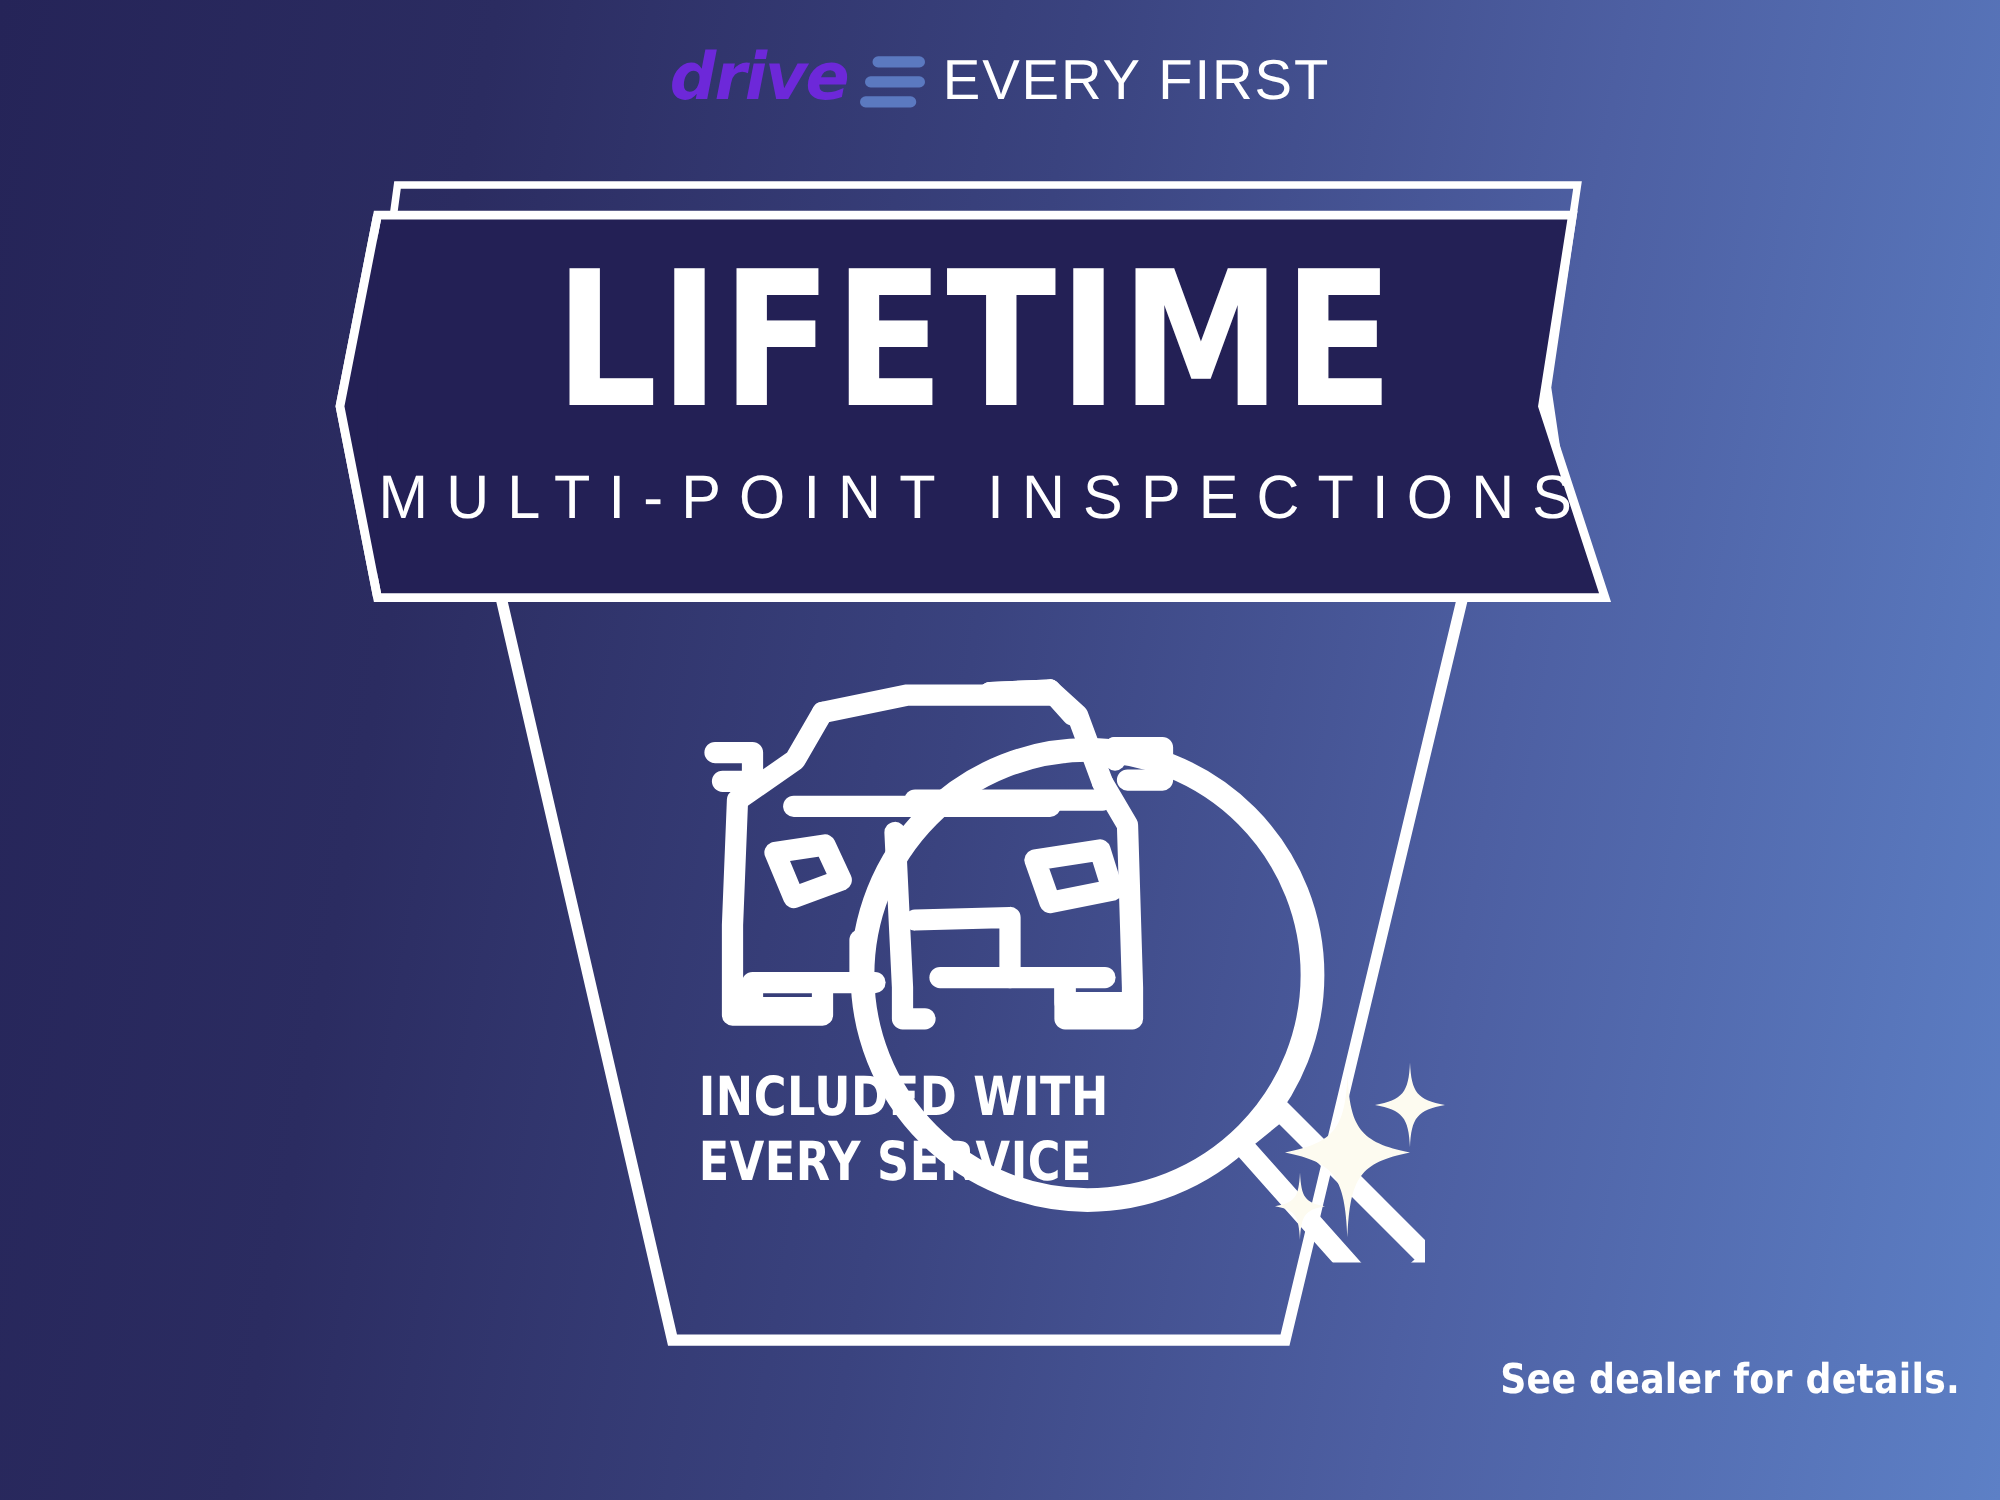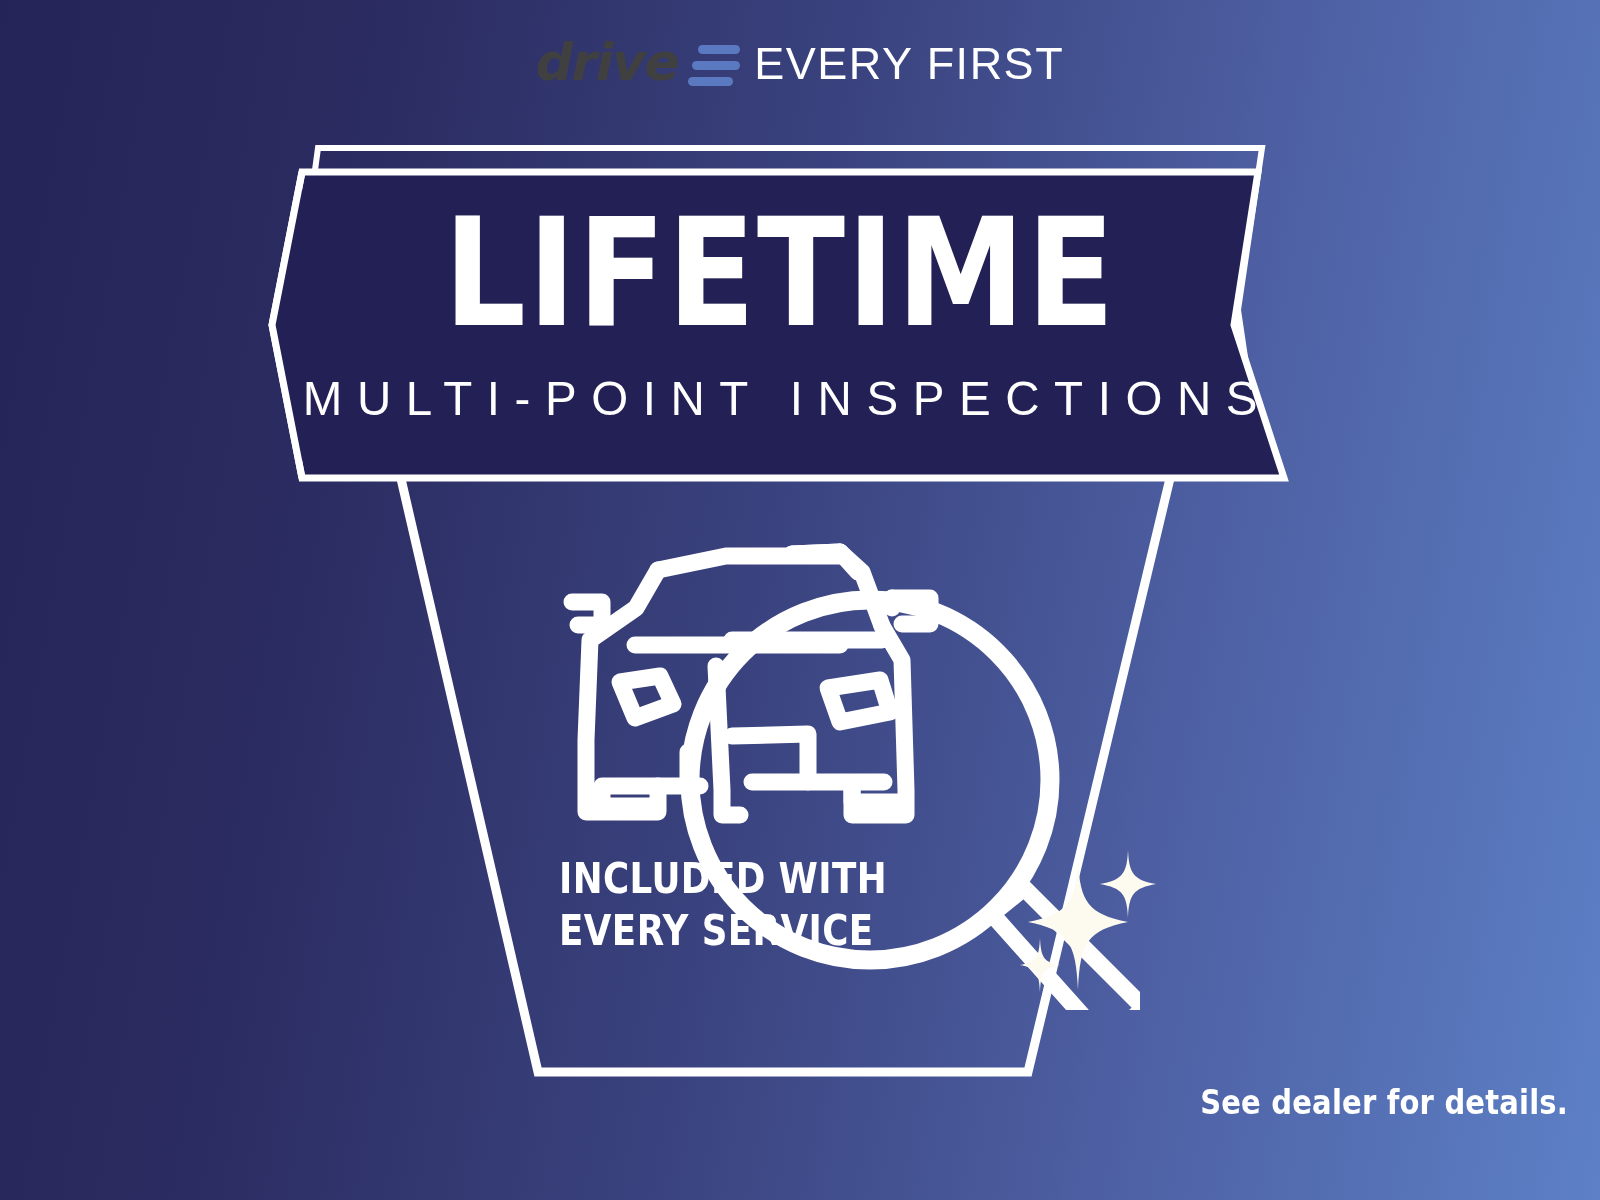--- a/index.html
+++ b/index.html
@@ -19,21 +19,21 @@
     display:flex; align-items:center; justify-content:center;
     gap: 0px;
     height: 66px;
   }
   .brand-word {
     font-family: "DejaVu Sans", sans-serif;
     font-style: italic;
     font-weight: 700;
     font-size: 52px;
     letter-spacing: -1.5px;
-    color:#404040;
+    color:#6d28d9;
     line-height:1;
     position:relative;
     top:-1px;
   }
   .brand-bars {
     display:flex; flex-direction:column; justify-content:center;
     gap:7px;
     margin-left: 10px; margin-right: 14px;
     position:relative; top:2px;
   }

